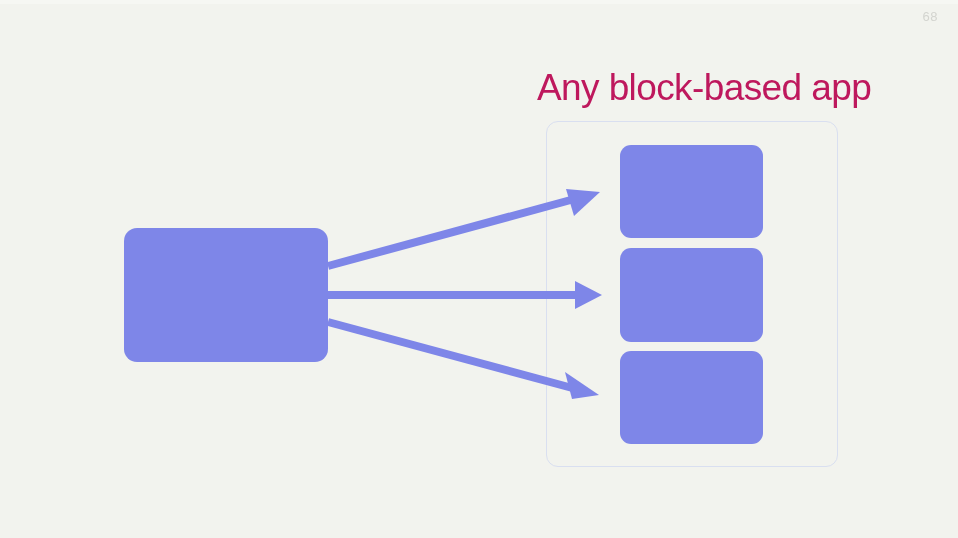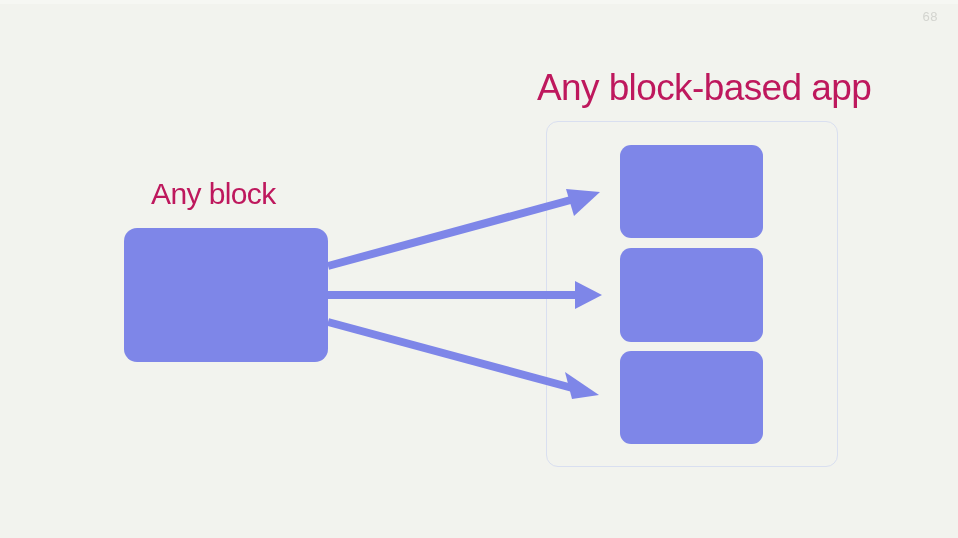--- a/index.html
+++ b/index.html
@@ -111,21 +111,20 @@
 </style>
 </head>
 <body>
 
 <div id="slide">
 
   <div class="top-edge-band"></div>
 
   <div class="page-number">68</div>
 
-  <div class="heading" id="block-label">Any block</div>
 
   <div class="heading" id="app-title">Any block-based app</div>
 
   <div id="source-block"></div>
 
   <div id="app-container"></div>
 
   <div class="app-block" id="app-block-1"></div>
   <div class="app-block" id="app-block-2"></div>
   <div class="app-block" id="app-block-3"></div>

